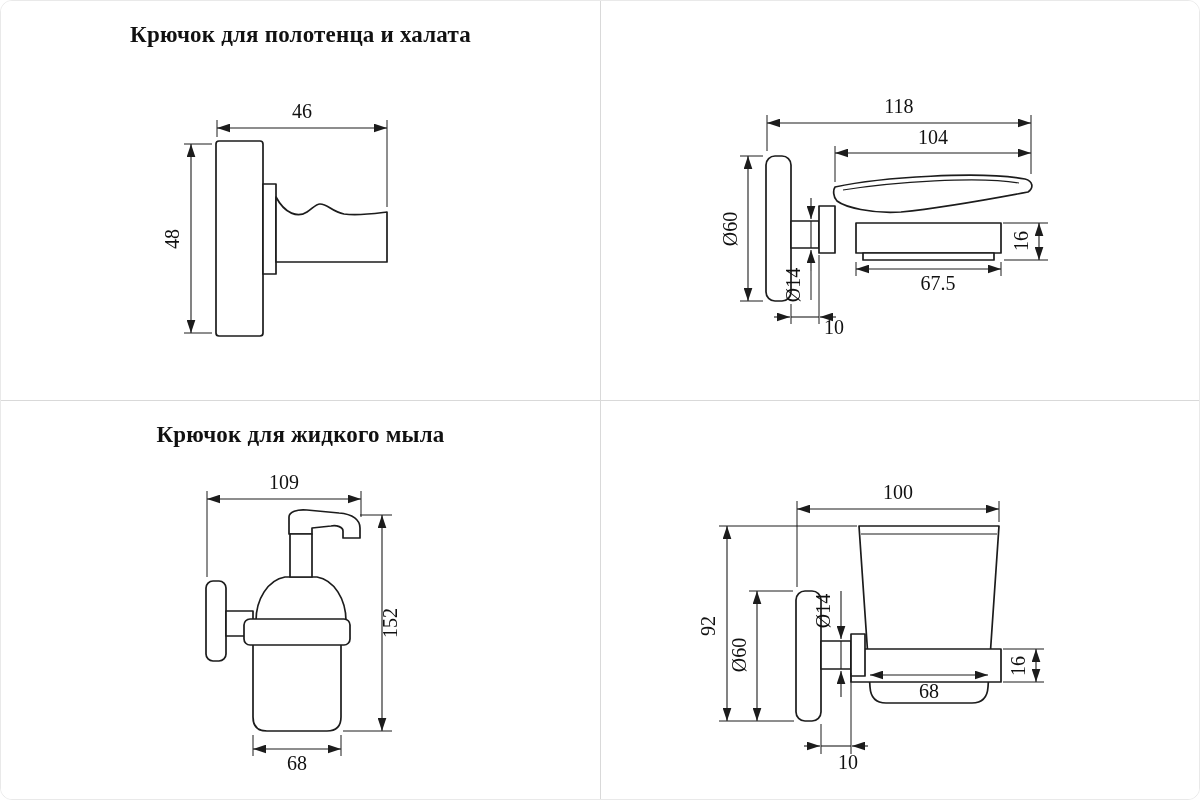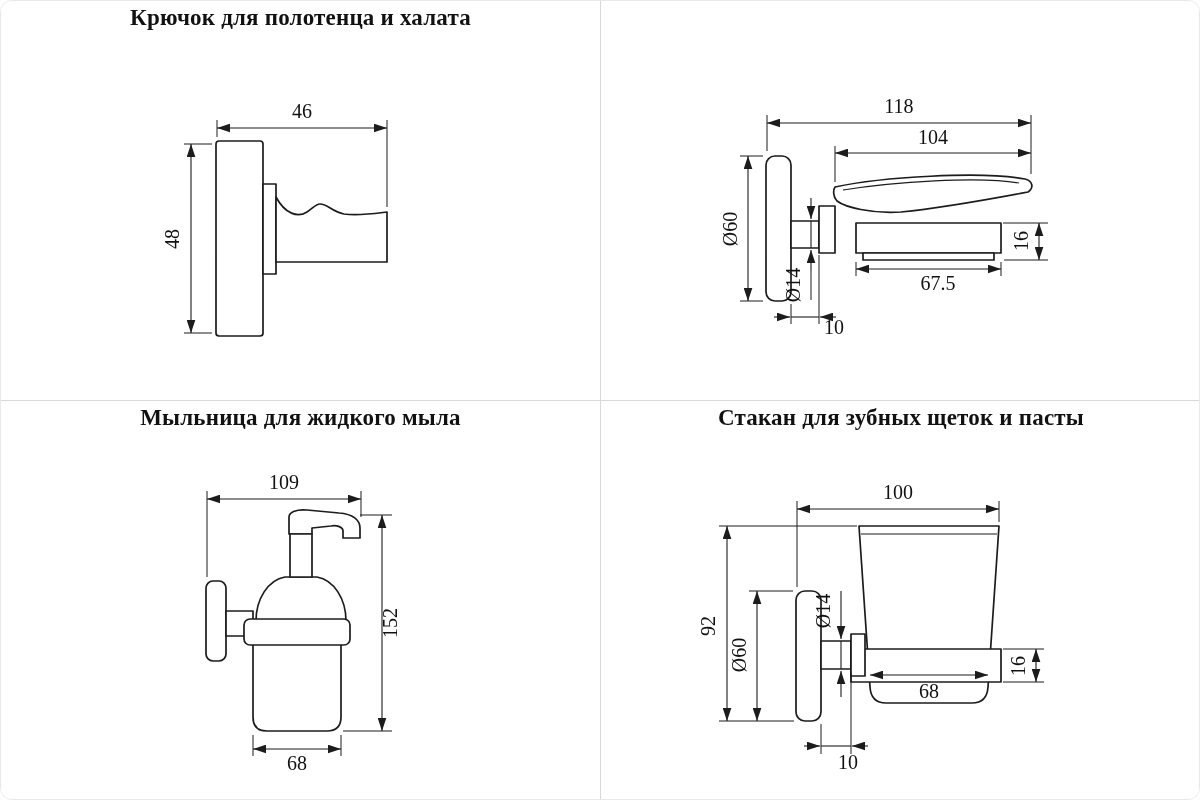--- a/index.html
+++ b/index.html
@@ -4,21 +4,21 @@
 <style>
   * { margin:0; padding:0; box-sizing:border-box; }
   html,body { width:1200px; height:800px; background:#fff; overflow:hidden;
               font-family:"Liberation Serif", serif; color:#111; }
   .sheet { width:1200px; height:800px; background:#fff; border:1px solid #e9e9e9;
            border-radius:12px; overflow:hidden; display:grid;
            grid-template-columns:600px 600px; grid-template-rows:400px 400px; }
   .panel { position:relative; background:#fff; }
   .panel.br { border-right:1px solid #d9d9d9; }
   .panel.bb { border-bottom:1px solid #d9d9d9; }
-  .panel h2 { position:absolute; top:4px; left:0; width:100%; text-align:center;
+  .panel h2 { position:absolute; top:21px; left:0; width:100%; text-align:center;
               font-size:23px; font-weight:bold; color:#111; letter-spacing:.2px; }
   .panel svg { position:absolute; left:0; top:0; }
   .obj  { fill:#ffffff; stroke:#1c1c1c; stroke-width:1.7; stroke-linejoin:round; }
   .objline { fill:none; stroke:#1c1c1c; stroke-width:1.2; }
   .dim  { fill:none; stroke:#1c1c1c; stroke-width:1.1; }
   .ext  { fill:none; stroke:#1c1c1c; stroke-width:1; }
   .dimtxt { font-family:"Liberation Serif", serif; font-size:20px; fill:#111; }
 </style>
 </head>
 <body>
@@ -108,21 +108,21 @@
 
         <line class="ext" x1="255" y1="261" x2="255" y2="275"></line>
         <line class="ext" x1="400" y1="261" x2="400" y2="275"></line>
         <line class="dim" x1="255" y1="268" x2="400" y2="268" marker-start="url(#aS2)" marker-end="url(#aE2)"></line>
         <text class="dimtxt" x="337" y="289" text-anchor="middle">67.5</text>
       </g>
     </svg>
   </section>
 
   <section class="panel br">
-    <h2>Мыльница для жидкого мыла</h2>
+    <h2>Крючок для жидкого мыла</h2>
     <svg width="600" height="400" viewBox="0 0 600 400">
       <defs>
         <marker id="aE3" markerUnits="userSpaceOnUse" viewBox="0 0 12 8" refX="12" refY="4" markerWidth="13" markerHeight="9" orient="auto">
             <path d="M0,0 L12,4 L0,8 Z" fill="#1c1c1c"></path>
           </marker>
         <marker id="aS3" markerUnits="userSpaceOnUse" viewBox="0 0 12 8" refX="0" refY="4" markerWidth="13" markerHeight="9" orient="auto">
             <path d="M12,0 L0,4 L12,8 Z" fill="#1c1c1c"></path>
           </marker>
       </defs>
       <g>
@@ -147,21 +147,20 @@
 
         <line class="ext" x1="252" y1="334" x2="252" y2="355"></line>
         <line class="ext" x1="340" y1="334" x2="340" y2="355"></line>
         <line class="dim" x1="252" y1="348" x2="340" y2="348" marker-start="url(#aS3)" marker-end="url(#aE3)"></line>
         <text class="dimtxt" x="296" y="369" text-anchor="middle">68</text>
       </g>
     </svg>
   </section>
 
   <section class="panel">
-    <h2>Стакан для зубных щеток и пасты</h2>
     <svg width="600" height="400" viewBox="0 0 600 400">
       <defs>
         <marker id="aE4" markerUnits="userSpaceOnUse" viewBox="0 0 12 8" refX="12" refY="4" markerWidth="13" markerHeight="9" orient="auto">
             <path d="M0,0 L12,4 L0,8 Z" fill="#1c1c1c"></path>
           </marker>
         <marker id="aS4" markerUnits="userSpaceOnUse" viewBox="0 0 12 8" refX="0" refY="4" markerWidth="13" markerHeight="9" orient="auto">
             <path d="M12,0 L0,4 L12,8 Z" fill="#1c1c1c"></path>
           </marker>
       </defs>
       <g>

